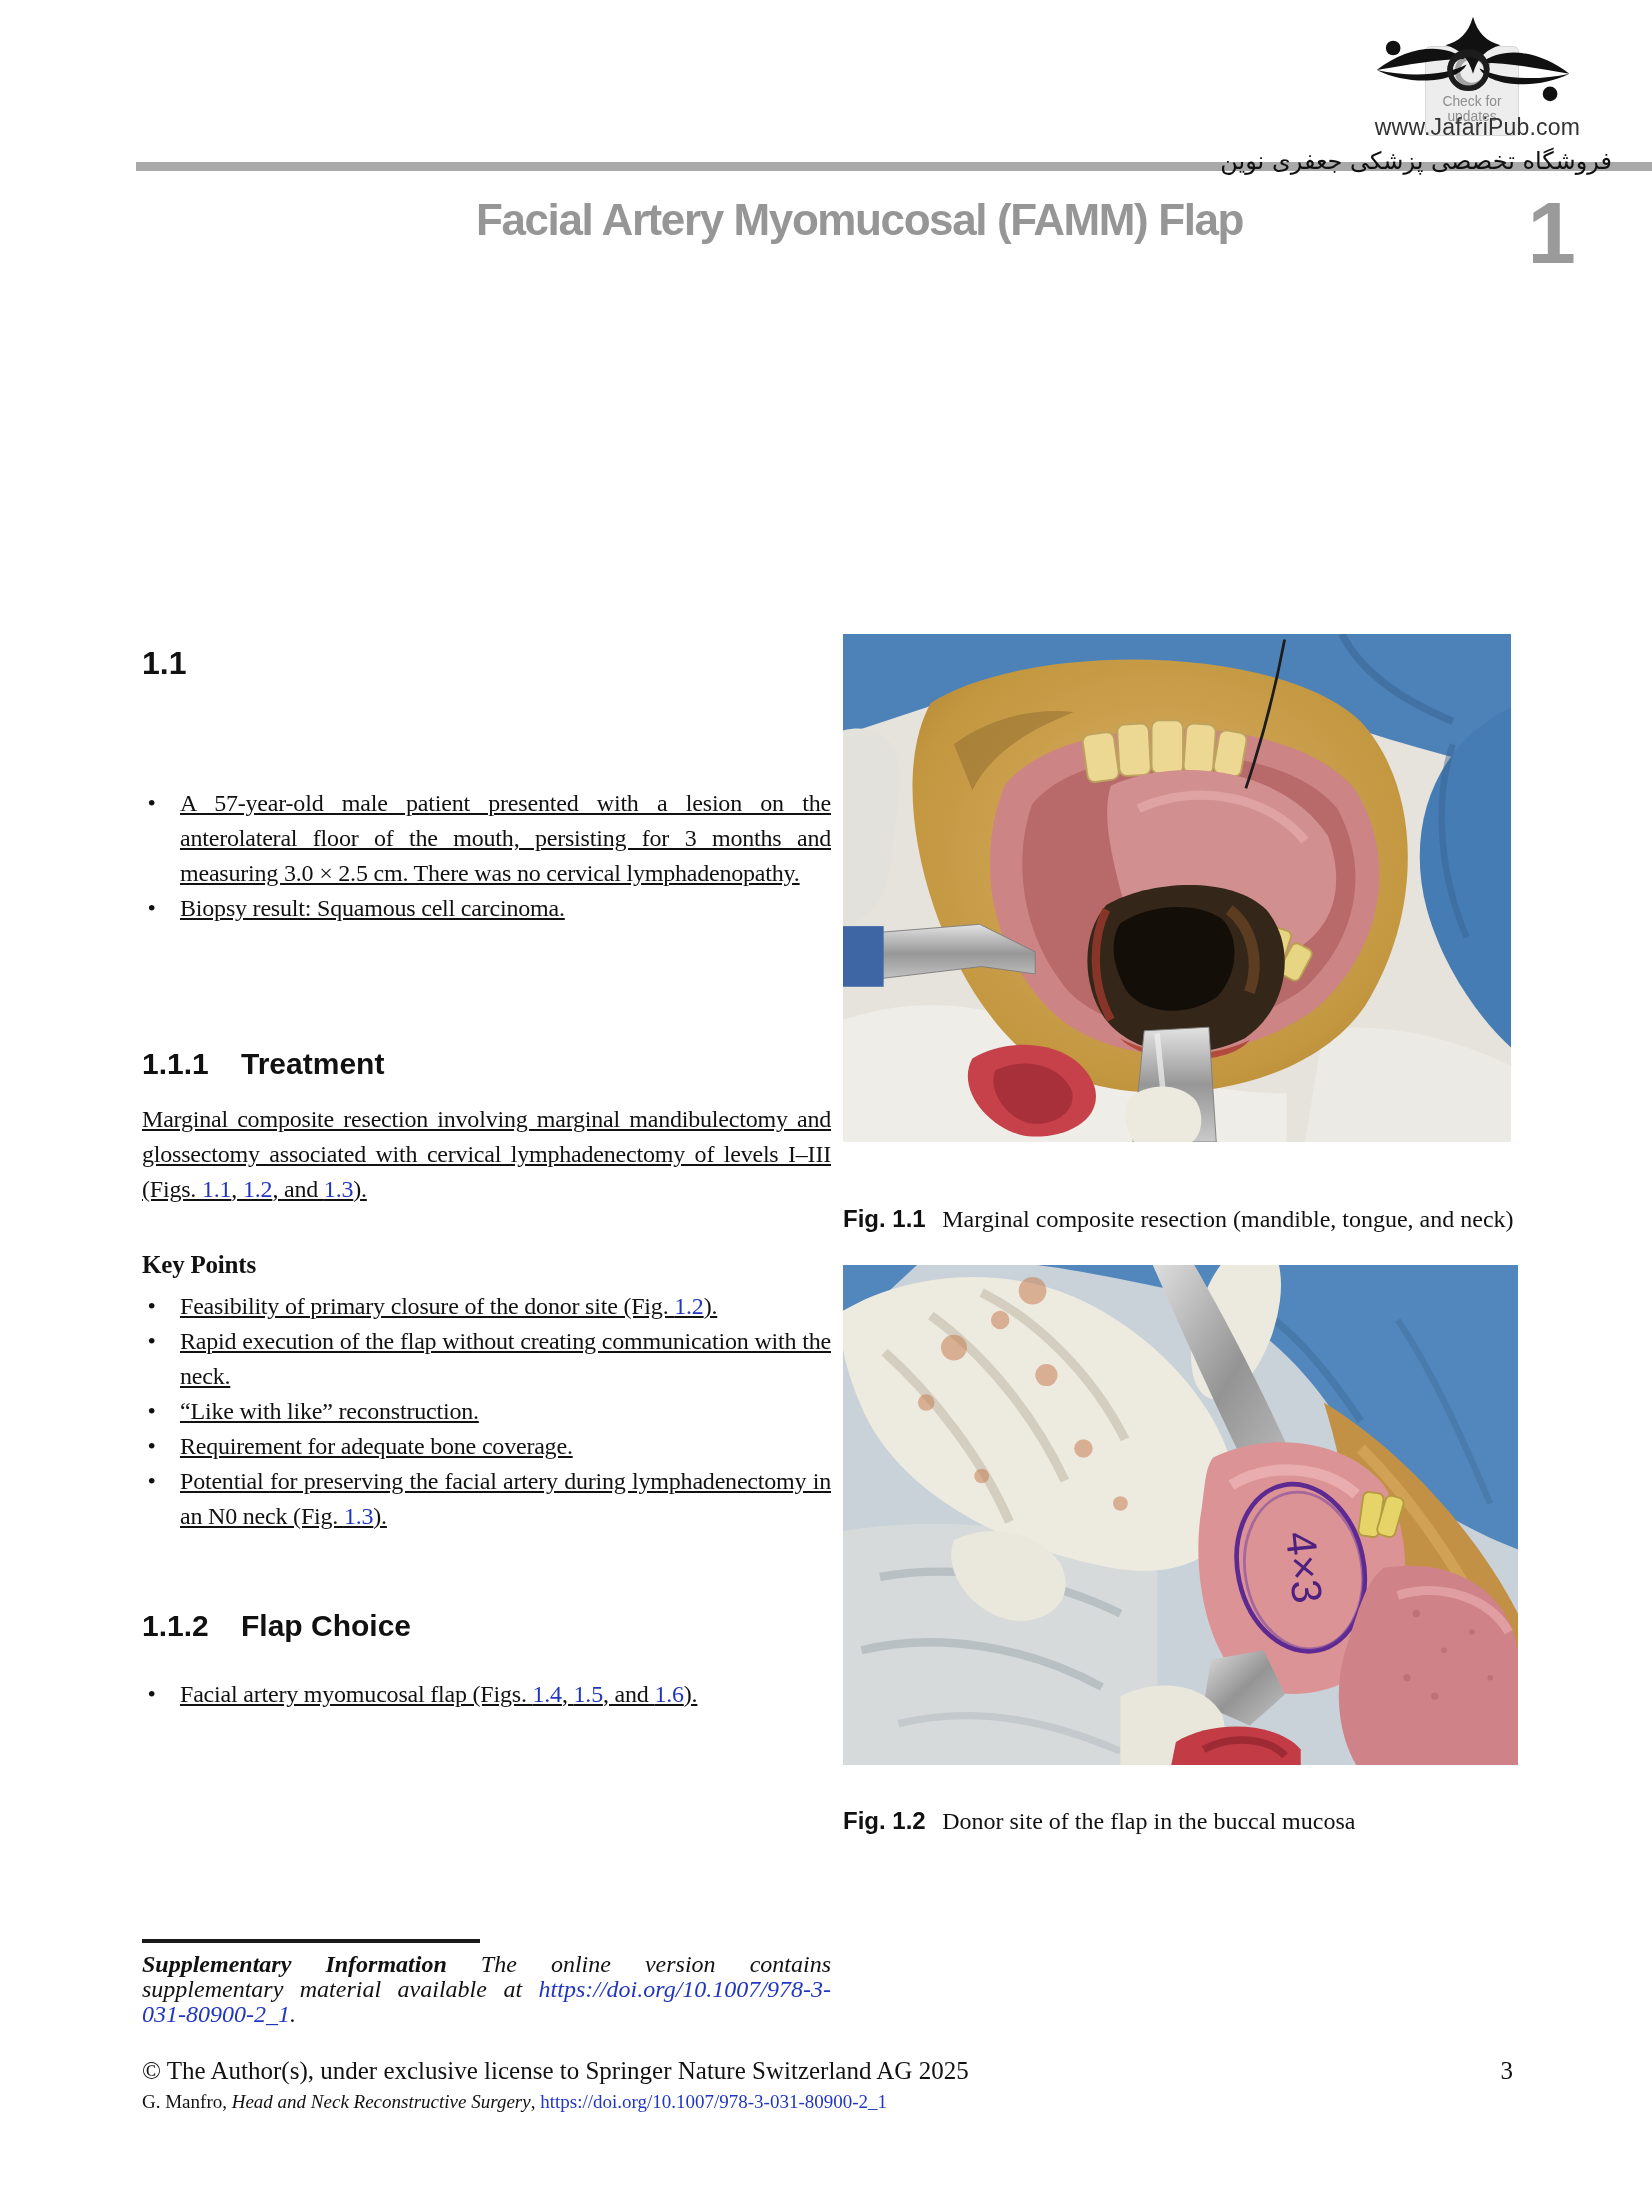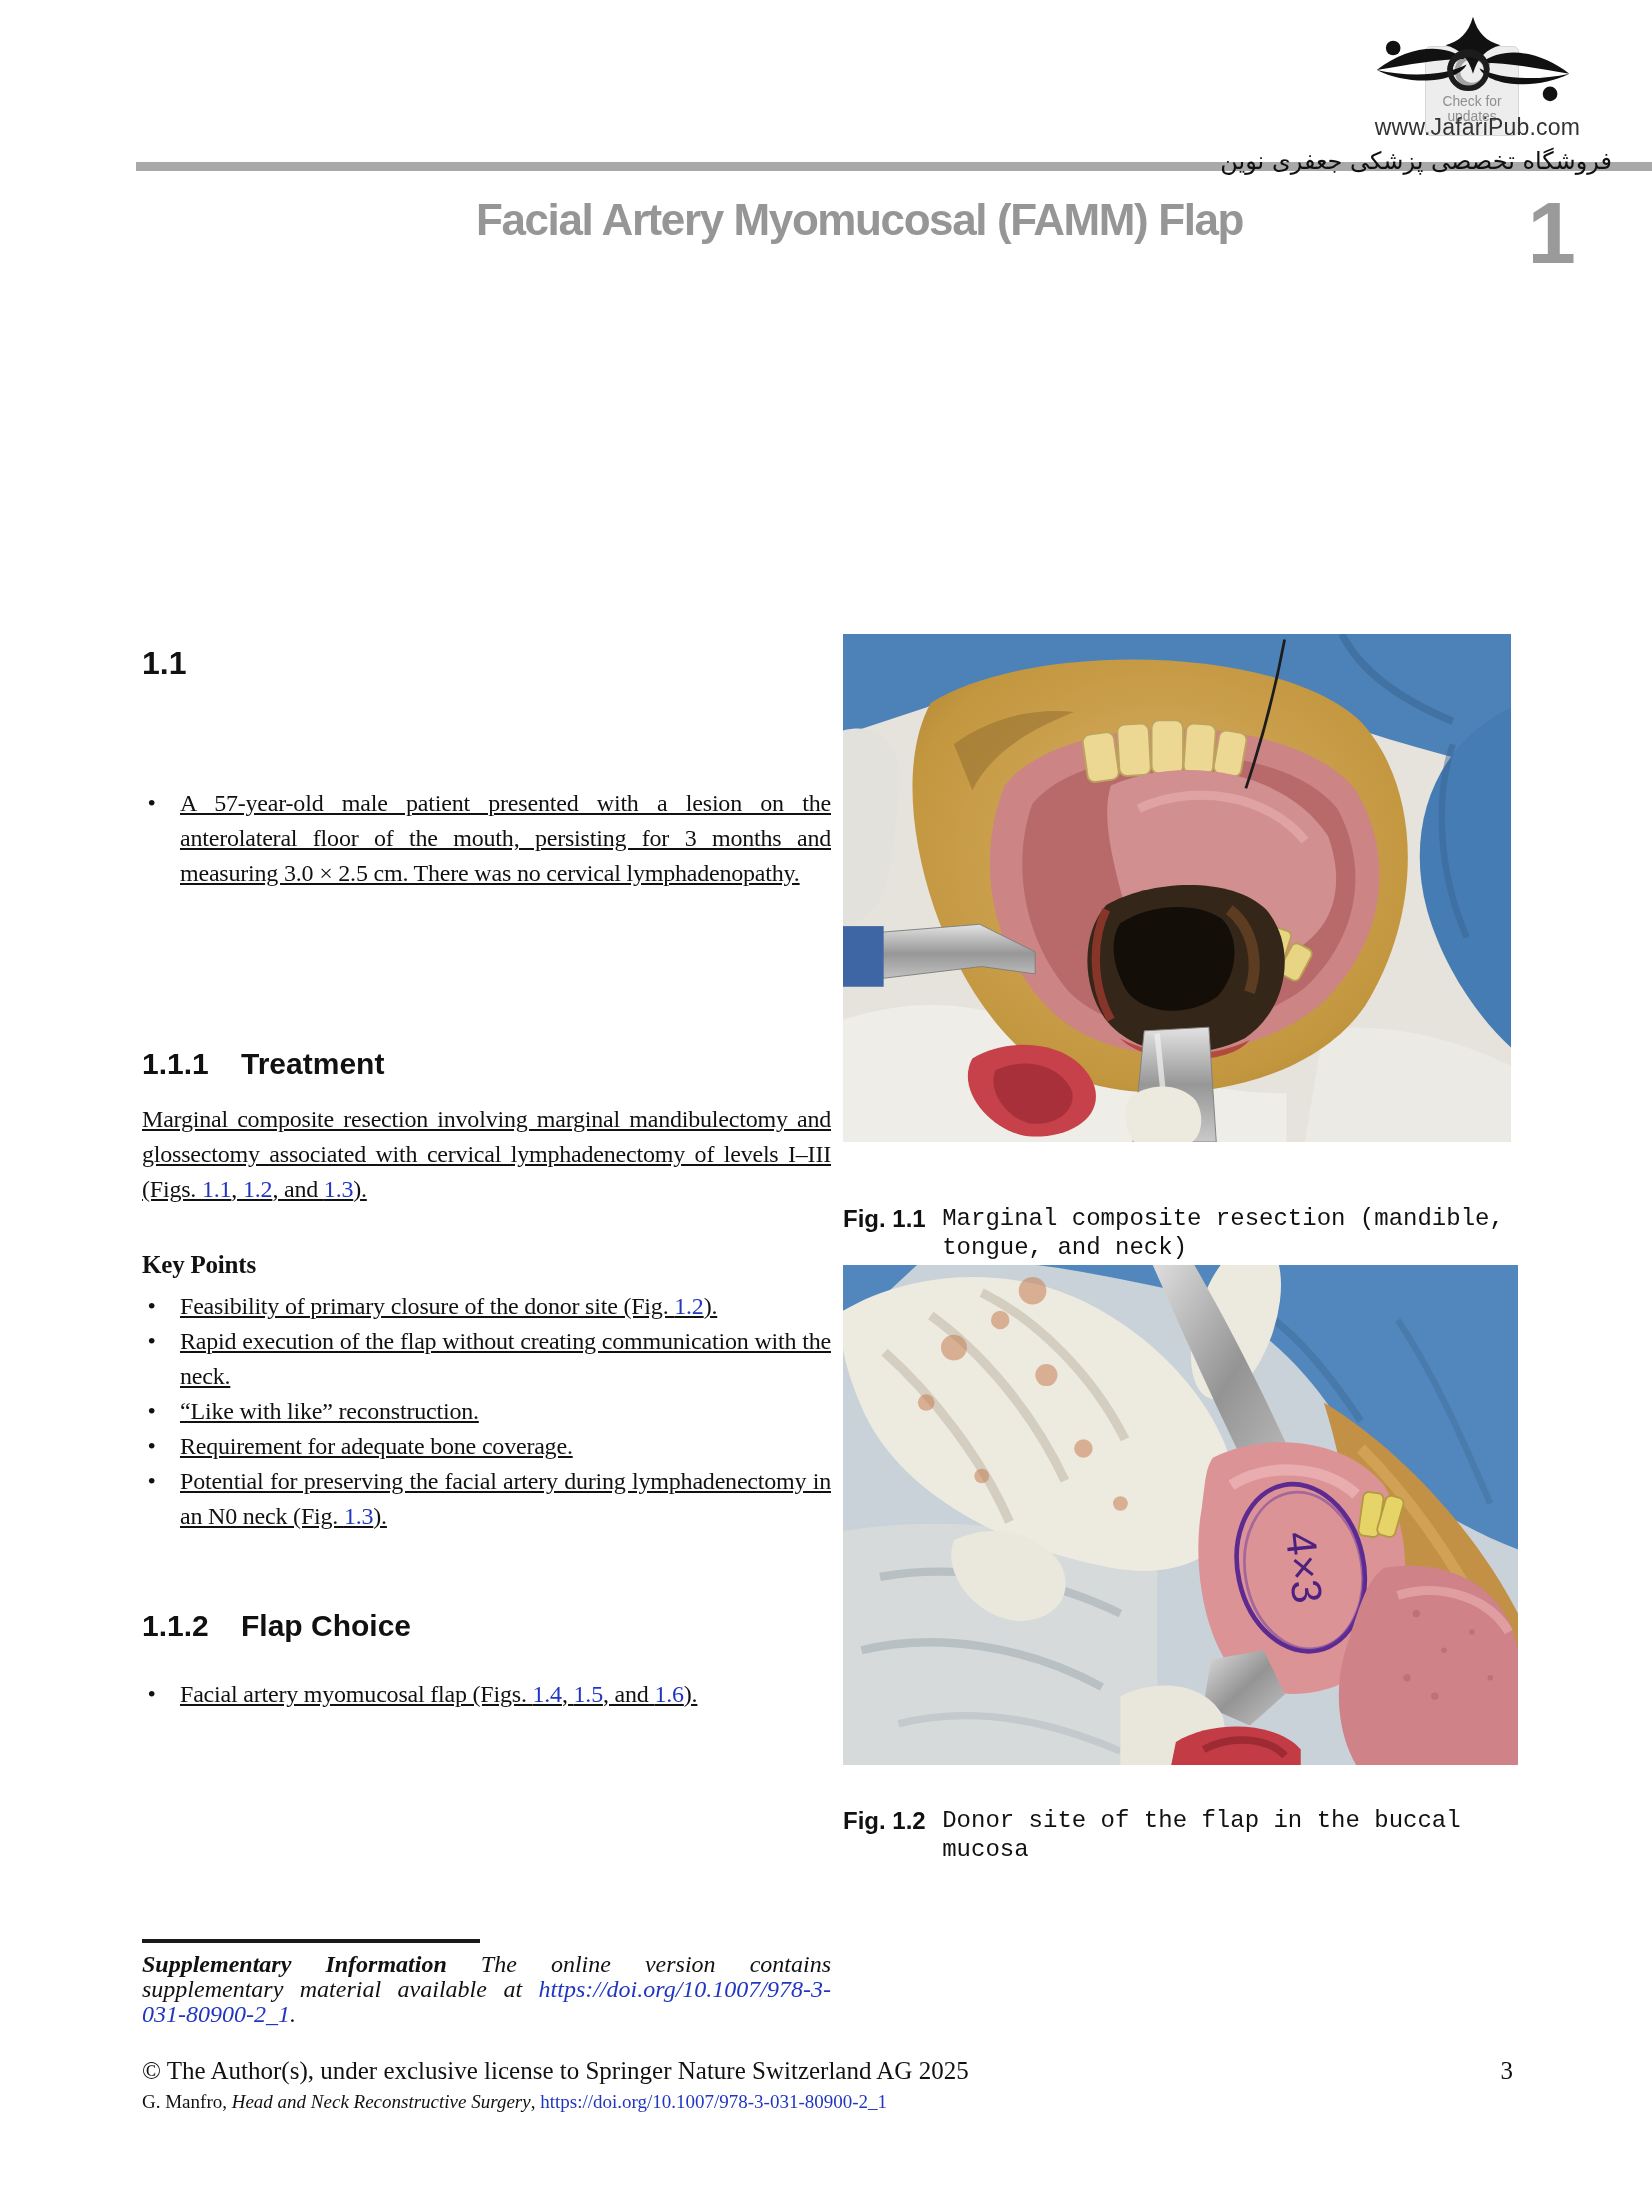--- a/index.html
+++ b/index.html
@@ -56,21 +56,21 @@
   .rt-bold{font-weight:700;}
   .rt-italic{font-style:italic;}
   
   .fig{position:absolute;left:843px;}
   .fig svg{display:block;}
   .caption{
     position:absolute;left:843px;width:677px;display:flex;gap:16.5px;
     font-size:24px;line-height:28.5px;
   }
   .caption .flabel{font-family:"Liberation Sans",sans-serif;font-weight:700;white-space:nowrap;}
-  .caption .ftext{font-family:Liberation Mono, monospace;}
+  .caption .ftext{font-family:Liberation Serif, serif;}
   
   .fn-rule{position:absolute;left:142px;top:1939px;width:338px;height:3.7px;background:#1a1a1a;}
   .footnote{position:absolute;left:142px;top:1952px;width:689px;font-size:24px;line-height:25px;text-align:justify;font-style:italic;}
   .footer-row{position:absolute;left:142px;top:2055px;width:1371px;display:flex;justify-content:space-between;font-size:25px;line-height:31px;}
   .citation{position:absolute;left:142px;top:2086px;width:1371px;font-size:19px;line-height:31px;}
 </style>
 </head>
 <body>
 
 <div class="page">
@@ -102,20 +102,21 @@
 
   <div class="chapter-title">Facial Artery Myomucosal (FAMM) Flap</div>
   <div class="chapter-num">1</div>
 
   <div class="lcol sec-head h1" style="top:643px;">
     <span class="num">1.1</span>
   </div>
 
   <ul class="lcol blt body-txt" style="top:786px;">
     <li><span>A 57-year-old male patient presented with a lesion on the anterolateral floor of the mouth, persisting for 3 months and measuring 3.0 × 2.5 cm. There was no cervical lymphadenopathy.</span></li>
+    <li><span>Biopsy result: Squamous cell carcinoma.</span></li>
   </ul>
 
   <div class="lcol sec-head h2" style="top:1045px;">
     <span class="num">1.1.1</span>
     <span>Treatment</span>
   </div>
 
   <p class="lcol body-txt" style="top:1102px;margin:0;"><span>Marginal composite resection involving marginal mandibulectomy and glossectomy associated with cervical lymphadenectomy of levels I–III (Figs. </span><span class="rt-link">1.1</span><span>, </span><span class="rt-link">1.2</span><span>, and </span><span class="rt-link">1.3</span><span>).</span></p>
 
   <div class="lcol kp-head" style="top:1251px;">Key Points</div>

